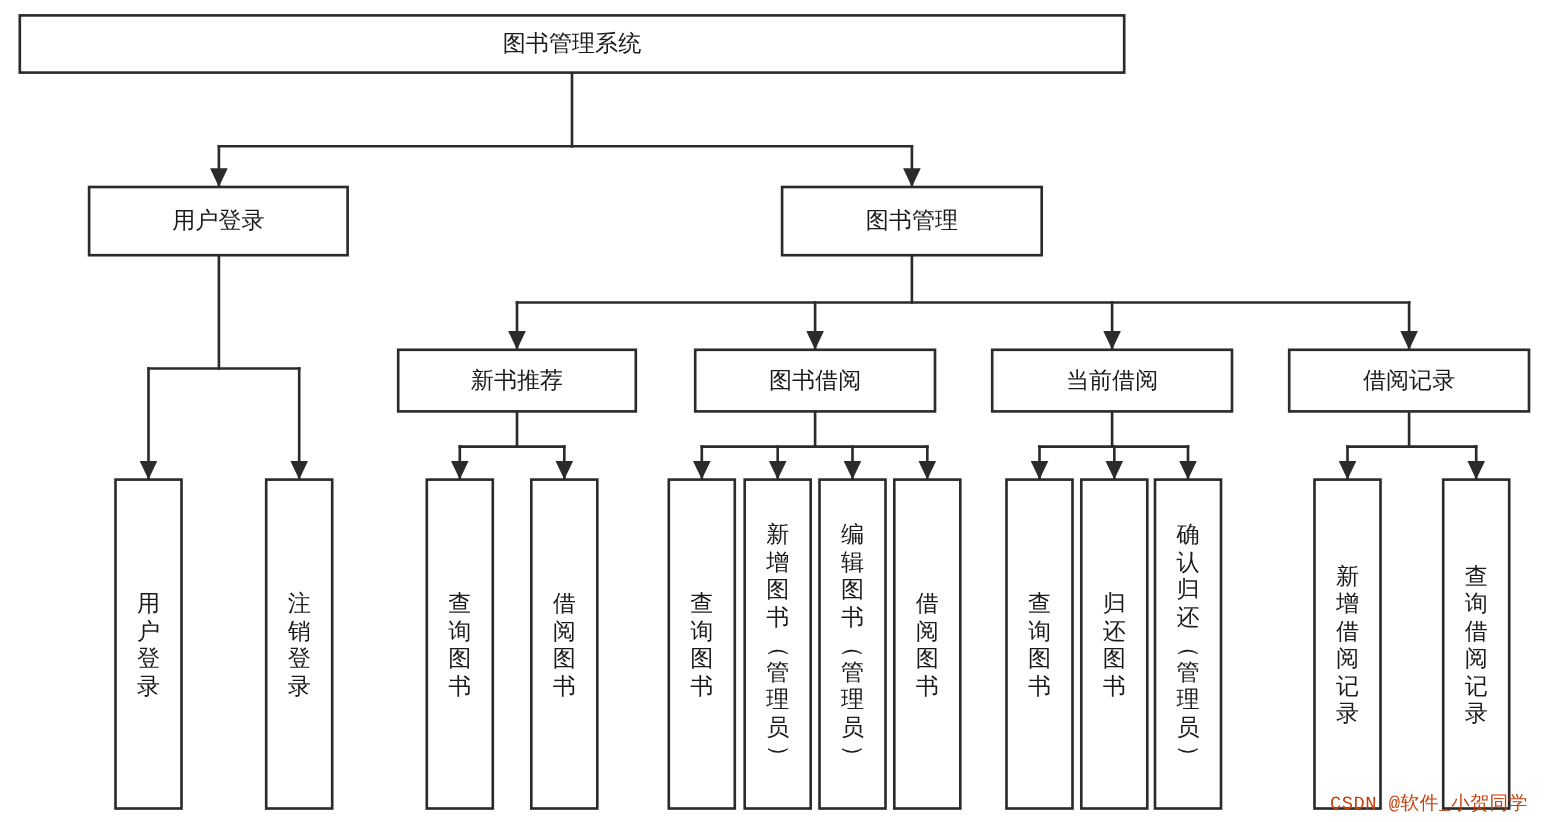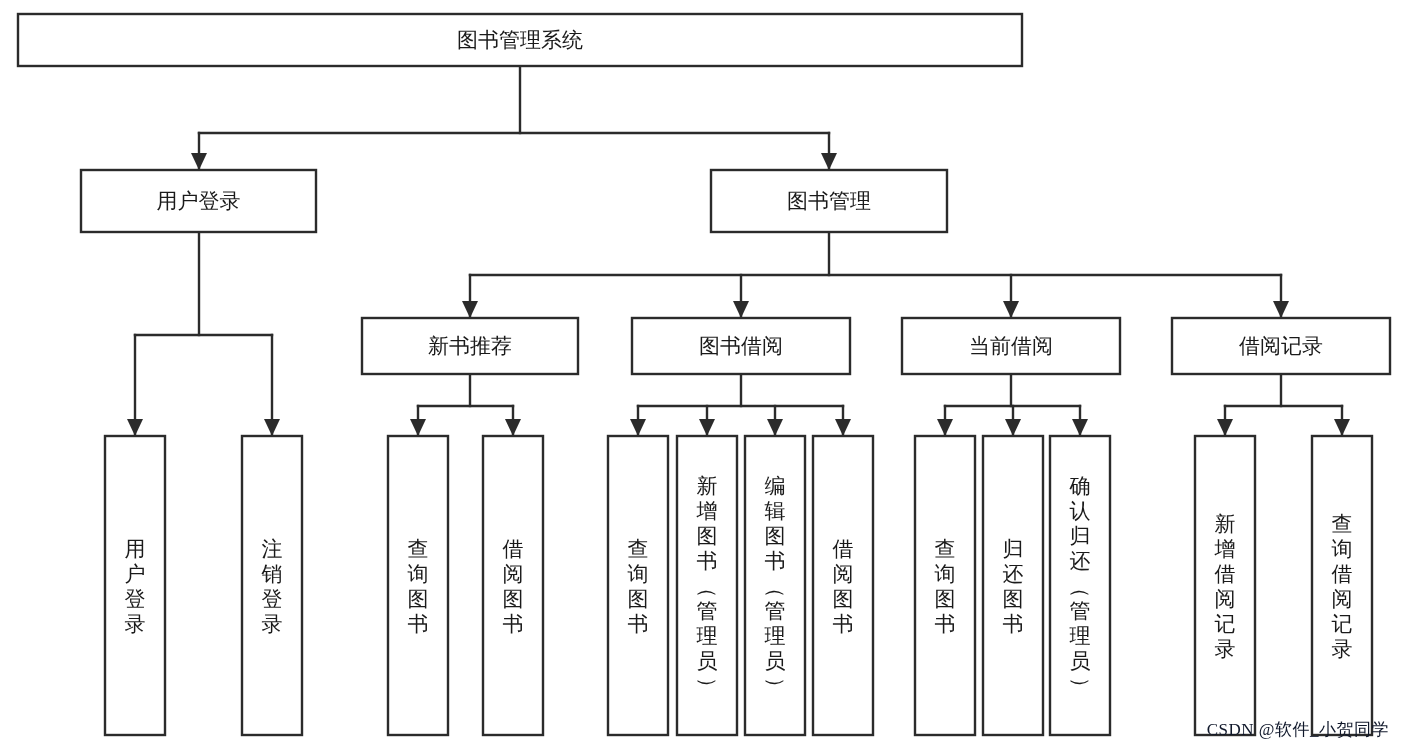--- a/index.html
+++ b/index.html
@@ -52,23 +52,23 @@
   .node-label-vertical {
     font-family: "Liberation Sans", "DejaVu Sans", sans-serif;
     font-size: 21px;
     fill: #1a1a1a;
     text-anchor: middle;
   }
   .watermark {
     position: absolute;
     right: 16px;
     bottom: 6px;
-    font-family: Liberation Serif, serif;
+    font-family: Liberation Mono, monospace;
     font-size: 17px;
-    color: #0f172a;
+    color: #c2410c;
     letter-spacing: 0.5px;
     white-space: nowrap;
     pointer-events: none;
   }
 </style>
 </head>
 <body>
 
 <div id="diagram-root">
   <svg class="diagram" viewBox="0 0 1405 747" xmlns="http://www.w3.org/2000/svg">

